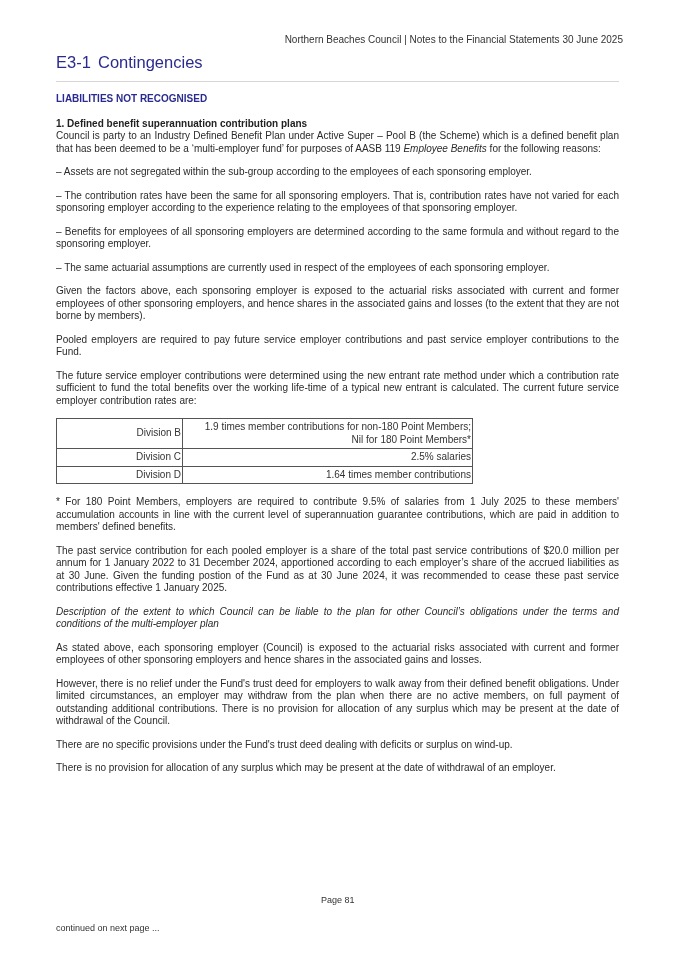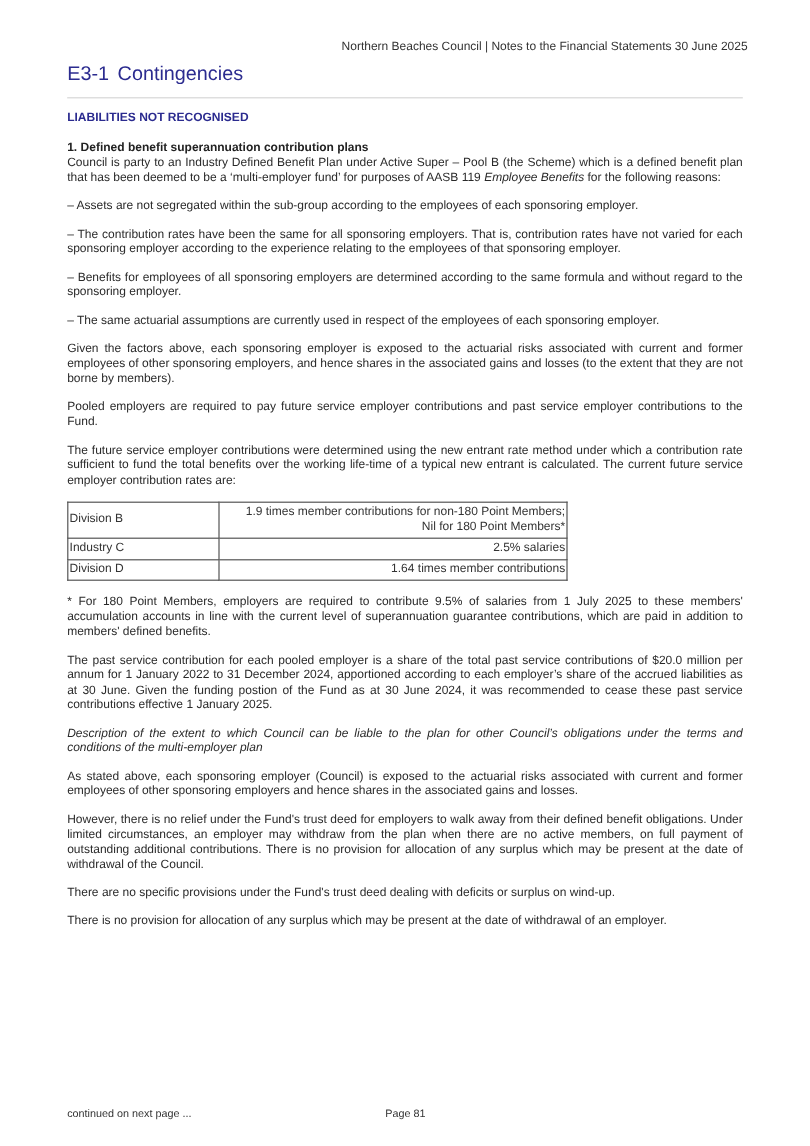--- a/index.html
+++ b/index.html
@@ -30,27 +30,27 @@
     }
     .sub-head { font-weight: bold; color: #222; margin: 0; }
     .it { font-style: italic; }
     table.rates {
       border-collapse: collapse; width: 417px; margin: 0 0 12px 0;
       font-size: 10px; color: #333;
     }
     table.rates td {
       border: 1px solid #555555; padding: 2px 1px; vertical-align: middle;
     }
-    table.rates td.div { width: 123px; text-align: left; }
+    table.rates td.div { width: 123px; text-align: right; }
     table.rates td.rate { text-align: right; }
     .footer-left {
       position: absolute; top: 923px; left: 56px; font-size: 9px; color: #333;
     }
     .footer-center {
-      position: absolute; top: 923px; left: 321px; font-size: 9px; color: #333;
+      position: absolute; top: 895px; left: 321px; font-size: 9px; color: #333;
     }
   </style>
 </head>
 <body>
 
 <div class="running-header">Northern Beaches Council | Notes to the Financial Statements 30 June 2025</div>
 
 <h1 class="title">
   <span class="num">E3-1</span><span>Contingencies</span>
 </h1>
@@ -77,21 +77,21 @@
   <table class="rates">
     <tbody>
         <tr>
       <td class="div">Division B</td>
       <td class="rate">
         <div>1.9 times member contributions for non-180 Point Members;</div>
         <div>Nil for 180 Point Members*</div>
       </td>
     </tr>
     <tr>
-      <td class="div">Industry C</td>
+      <td class="div">Division C</td>
       <td class="rate">2.5% salaries</td>
     </tr>
     <tr>
       <td class="div">Division D</td>
       <td class="rate">1.64 times member contributions</td>
     </tr>
   </tbody>
     </table>
 
   <p>* For 180 Point Members, employers are required to contribute 9.5% of salaries from 1 July 2025 to these members' accumulation accounts in line with the current level of superannuation guarantee contributions, which are paid in addition to members' defined benefits.</p>

